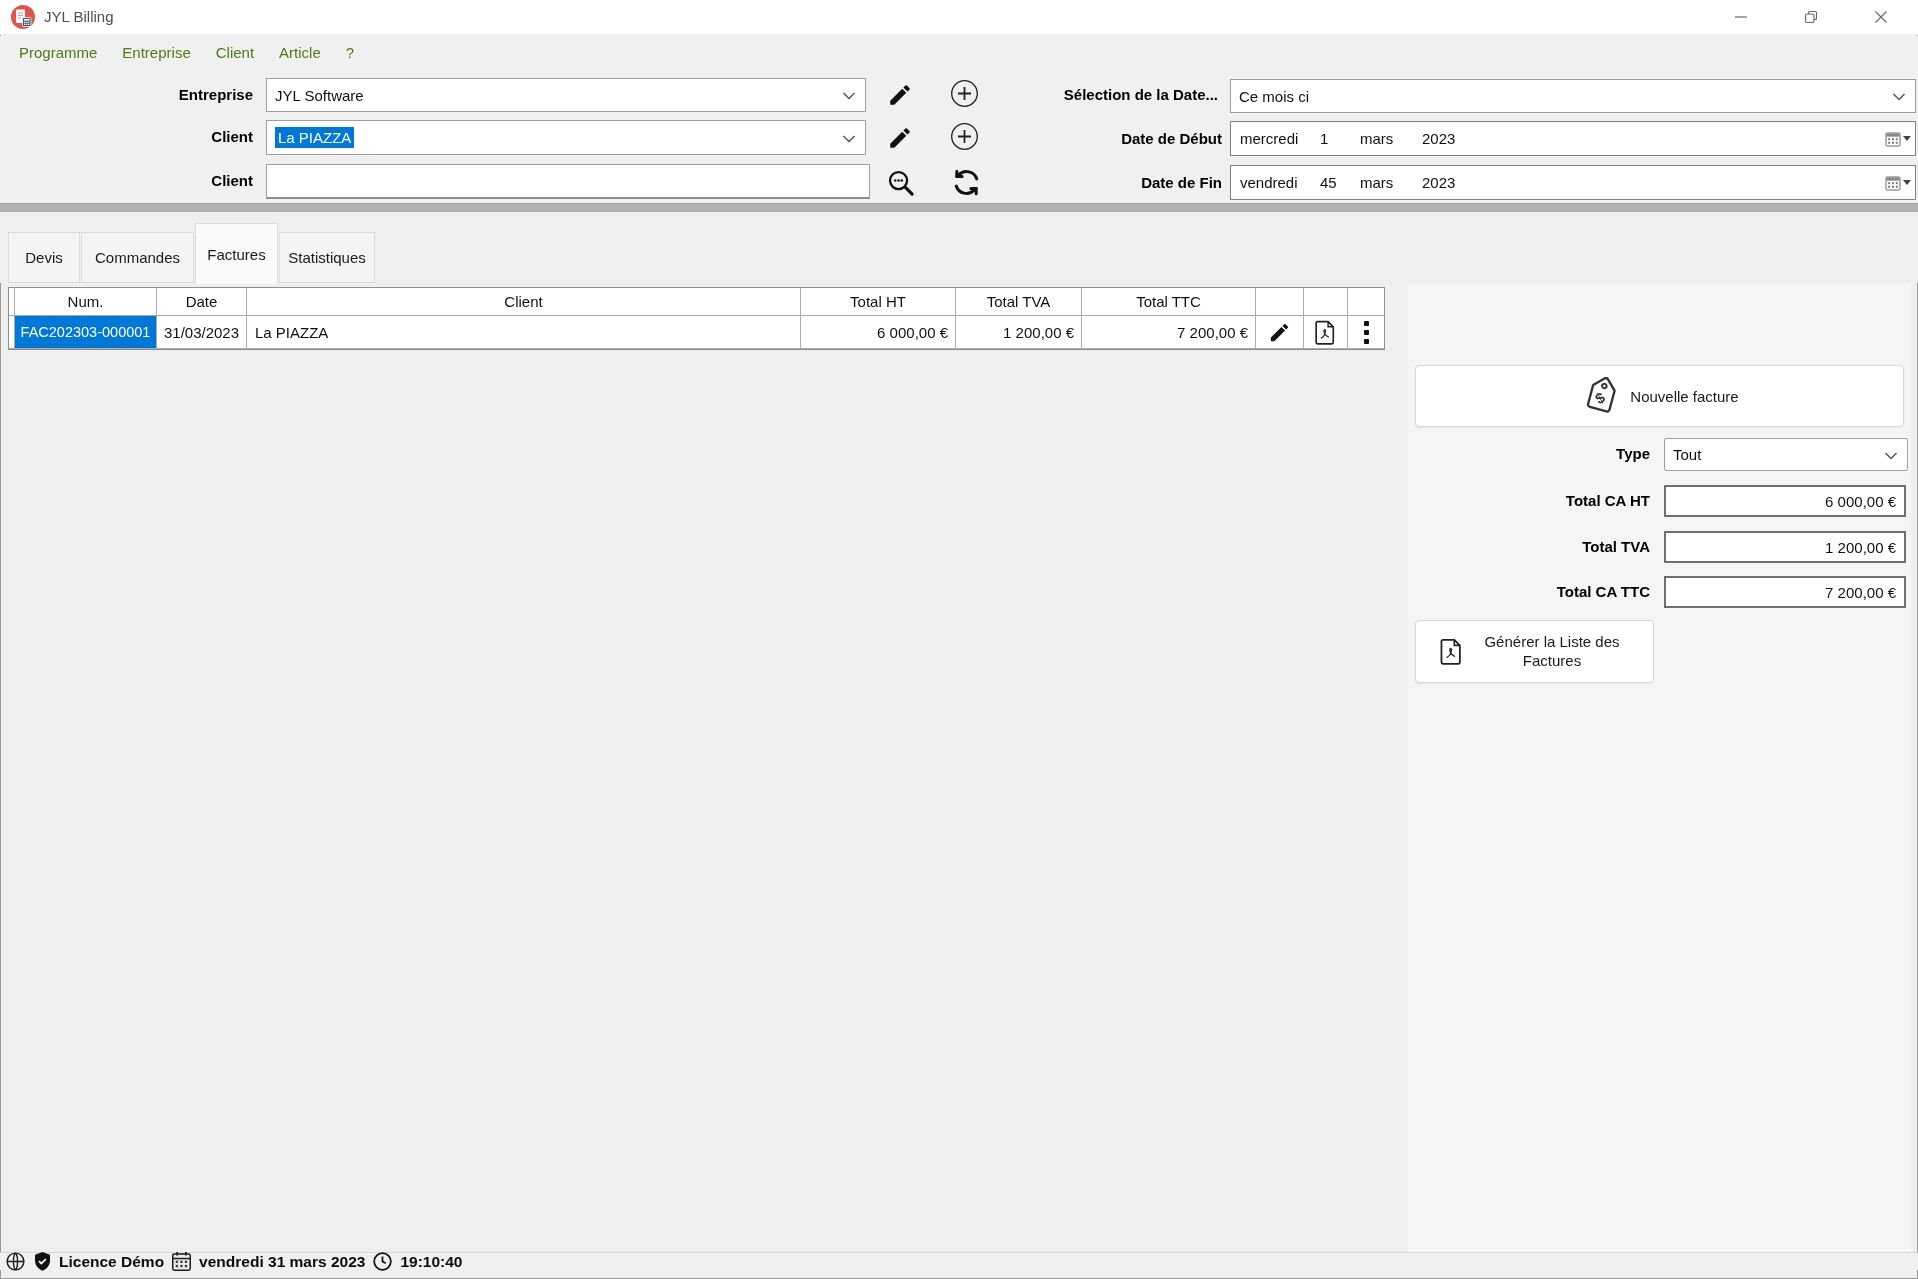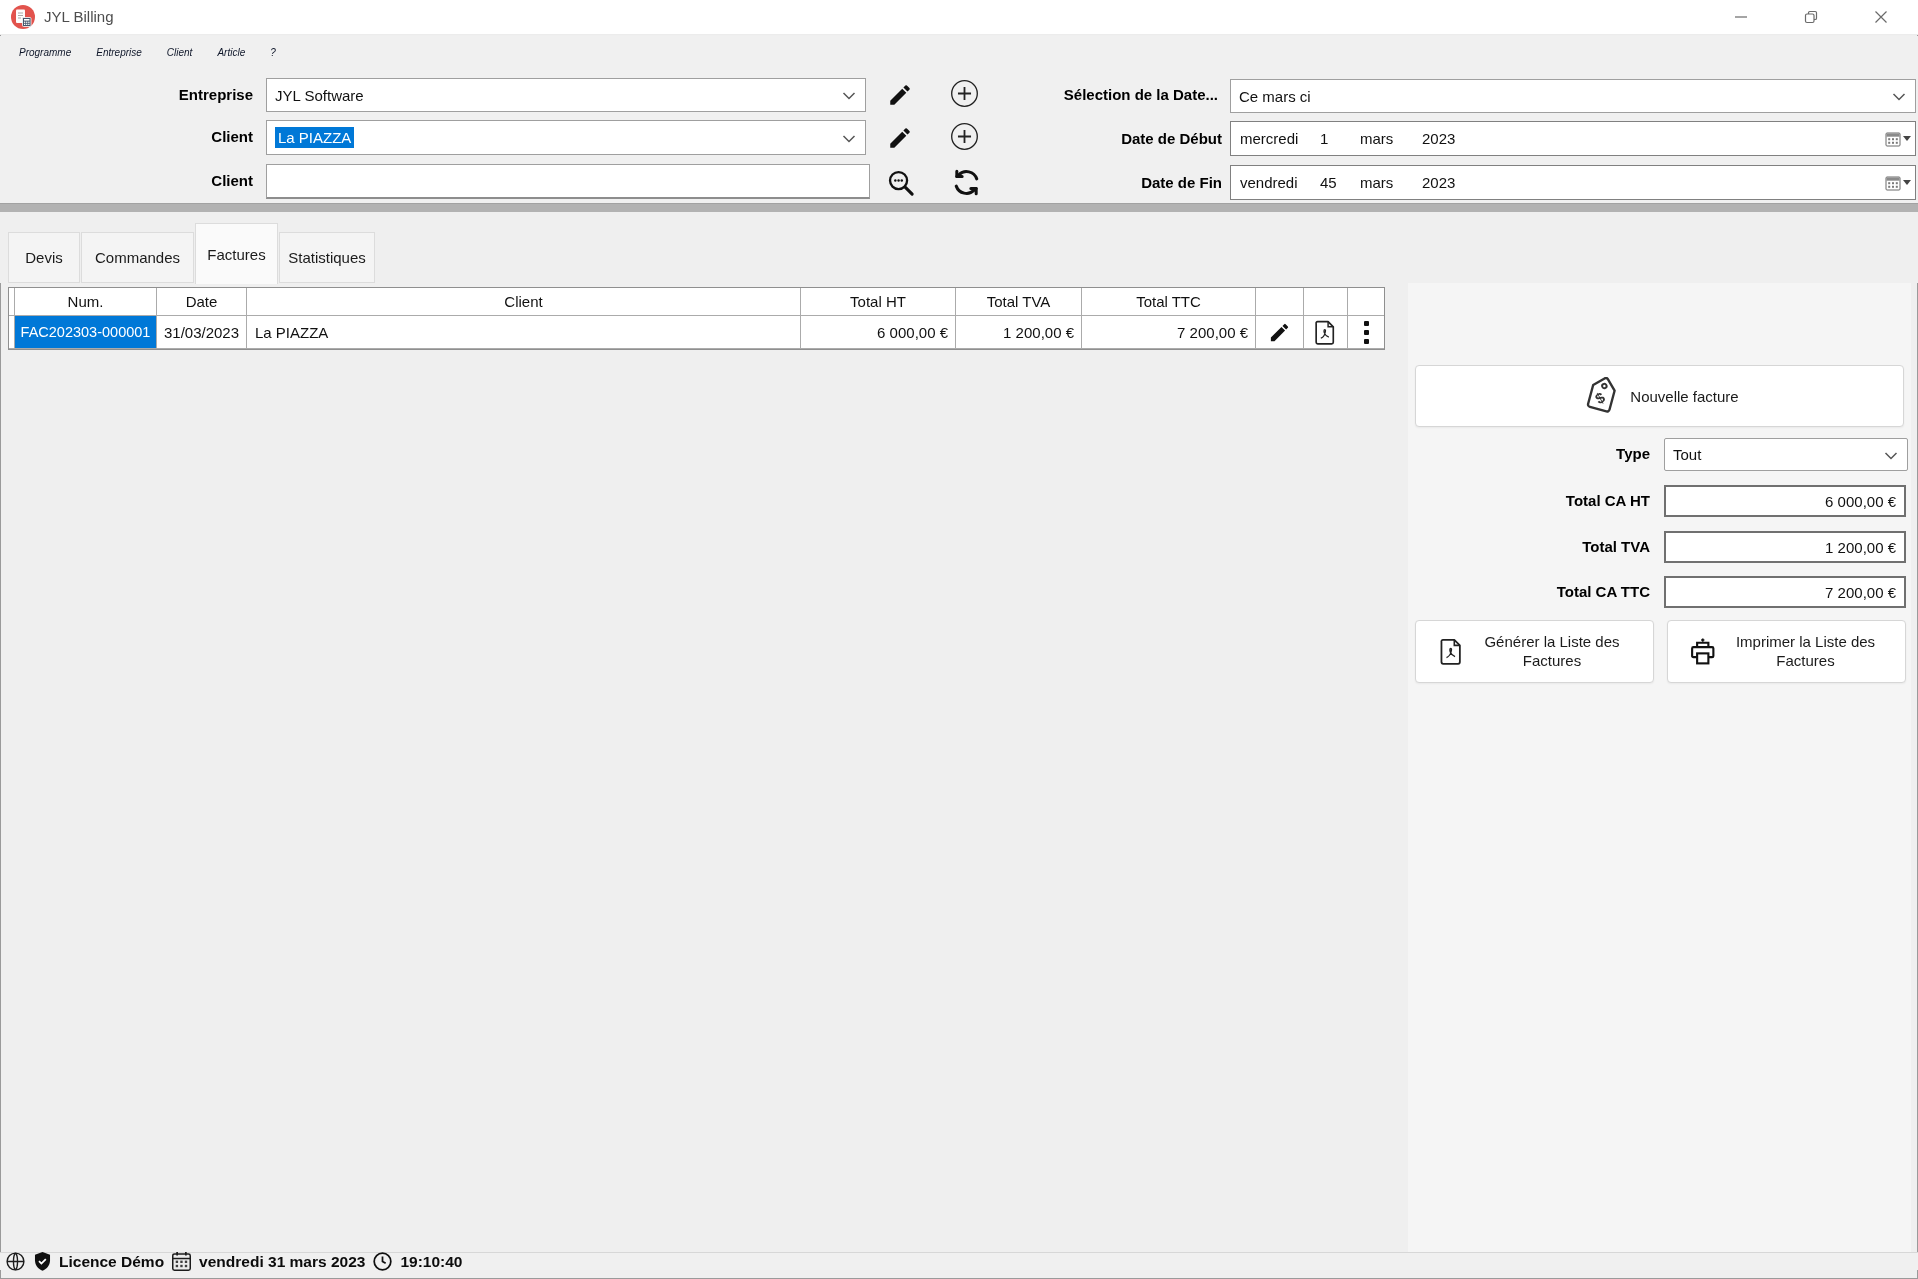--- a/index.html
+++ b/index.html
@@ -16,21 +16,21 @@
 
   
   .titlebar { left:0; top:0; width:1918px; height:35px; background:#ffffff; border-bottom:1px solid #ececec; }
   .app-icon { left:11px; top:5px; width:24px; height:24px; }
   .win-title { left:44px; top:8px; font-size:15px; color:#4d4d4d; }
   .win-btn { top:0; width:58px; height:34px; display:flex; align-items:center; justify-content:center; cursor:default; }
   .win-min { left:1712px; } .win-max { left:1782px; } .win-close { left:1852px; }
 
   
   .menubar { left:0; top:36px; width:1918px; height:32px; background:#f0f0f0; display:flex; align-items:center; gap:25px; padding-left:19px; }
-  .menu-item { font-size:10px; color:#0f172a;font-style:italic; }
+  .menu-item { font-size:15px; color:#4d7c0f; }
 
   
   .toolbar { left:0; top:68px; width:1918px; height:135px; background:#f0f0f0; }
   .flabel { position:absolute; font-size:15px; font-weight:600; color:#000; text-align:right; }
   .field { position:absolute; background:#fff; border:1px solid #9f9f9f; font-size:15px; display:flex; align-items:center; }
   .combo { padding-left:8px; }
   .combo .chev { position:absolute; right:9px; top:50%; transform:translateY(-50%); }
   .sel-text { background:#0078d7; color:#fff; padding:2px 3px; }
   .icon-btn { position:absolute; background:none; border:none; display:flex; align-items:center; justify-content:center; cursor:default; }
   .plus-circle { width:29px; height:29px; }
@@ -187,21 +187,21 @@
     <svg width="29" height="29" viewBox="0 0 24 24" fill="none" stroke="#111" stroke-width="2.5" stroke-linecap="round" stroke-linejoin="round">
       <path d="M20.49 9A9 9 0 0 0 5.64 5.64L4 7"></path>
         <path d="M4 2.6V7h4.4"></path>
       <path d="M3.51 15a9 9 0 0 0 14.85 3.36L20 17"></path>
         <path d="M20 21.4V17h-4.4"></path>
     </svg>
   </button>
 
   <span class="flabel" style="left:1000px;top:18px;width:218px;">Sélection de la Date...</span>
   <div class="field combo" style="left:1230px;top:11px;width:686px;height:34px;">
-    <span>Ce mars ci</span>
+    <span>Ce mois ci</span>
     <span class="chev">
       <svg width="14" height="9" viewBox="0 0 14 9" fill="none" stroke="#555" stroke-width="1.5">
           <path d="M1.5 1.5L7 7l5.5-5.5"></path>
         </svg>
     </span>
   </div>
 
   <span class="flabel" style="left:1000px;top:62px;width:222px;">Date de Début</span>
   <div class="field date-field" style="left:1230px;top:53px;width:686px;height:35px;border-color:#808080;">
     <span class="df-weekday">mercredi</span>
@@ -340,29 +340,20 @@
 
   <button class="btn btn-list" style="left:7px;">
     <svg width="27" height="29" viewBox="0 0 24 26" fill="none" stroke="#222">
       <path d="M4.5 2.5h10l5 5v15a1.5 1.5 0 0 1-1.5 1.5H4.5A1.5 1.5 0 0 1 3 22.5v-18A1.5 1.5 0 0 1 4.5 2.5z" stroke-width="1.6" stroke-linejoin="round"></path>
       <path d="M14.5 2.5v5h5" stroke-width="1.4"></path>
       <path d="M7.5 18.5c1.6-.5 3.6-3.1 4.1-5.2.3-1.2.8-3-.3-3s-.8 2.1-.3 3.3c.6 1.5 2.7 3.4 4.2 3.9" stroke-width="1.2"></path>
     </svg>
     <span class="txt">Générer la Liste des Factures</span>
   </button>
 
-  <button class="btn btn-list" style="left:259px;">
-    <svg width="30" height="29" viewBox="0 0 24 23" fill="none" stroke="#111">
-      <path d="M11 1v2.6M9.7 2.3h2.6" stroke-width="1.3"></path>
-      <path d="M6.5 8V4.5h9V8" stroke-width="1.7"></path>
-      <rect x="2.5" y="8" width="17" height="8" rx="1" stroke-width="1.7"></rect>
-      <rect x="6.5" y="13" width="9" height="8" fill="#fff" stroke-width="1.7"></rect>
-    </svg>
-    <span class="txt">Imprimer la Liste des Factures</span>
-  </button>
 </div>
 
 <div class="abs statusbar">
   <svg width="21" height="21" viewBox="0 0 24 24" fill="none" stroke="#1c1c1c" stroke-width="1.6">
     <circle cx="12" cy="12" r="9.6"></circle>
       <path d="M2.4 12h19.2M12 2.4c3.1 2.7 3.1 16.5 0 19.2M12 2.4c-3.1 2.7-3.1 16.5 0 19.2"></path>
   </svg>
   <svg width="19" height="21" viewBox="0 0 24 26">
     <path d="M12 1l9.5 3.5v7c0 6.3-4 11-9.5 13.1C6.5 22.5 2.5 17.8 2.5 11.5v-7z" fill="#101010"></path>
     <path d="M7.6 12.6l3 3 5.6-5.6" stroke="#fff" stroke-width="2.3" fill="none"></path>

